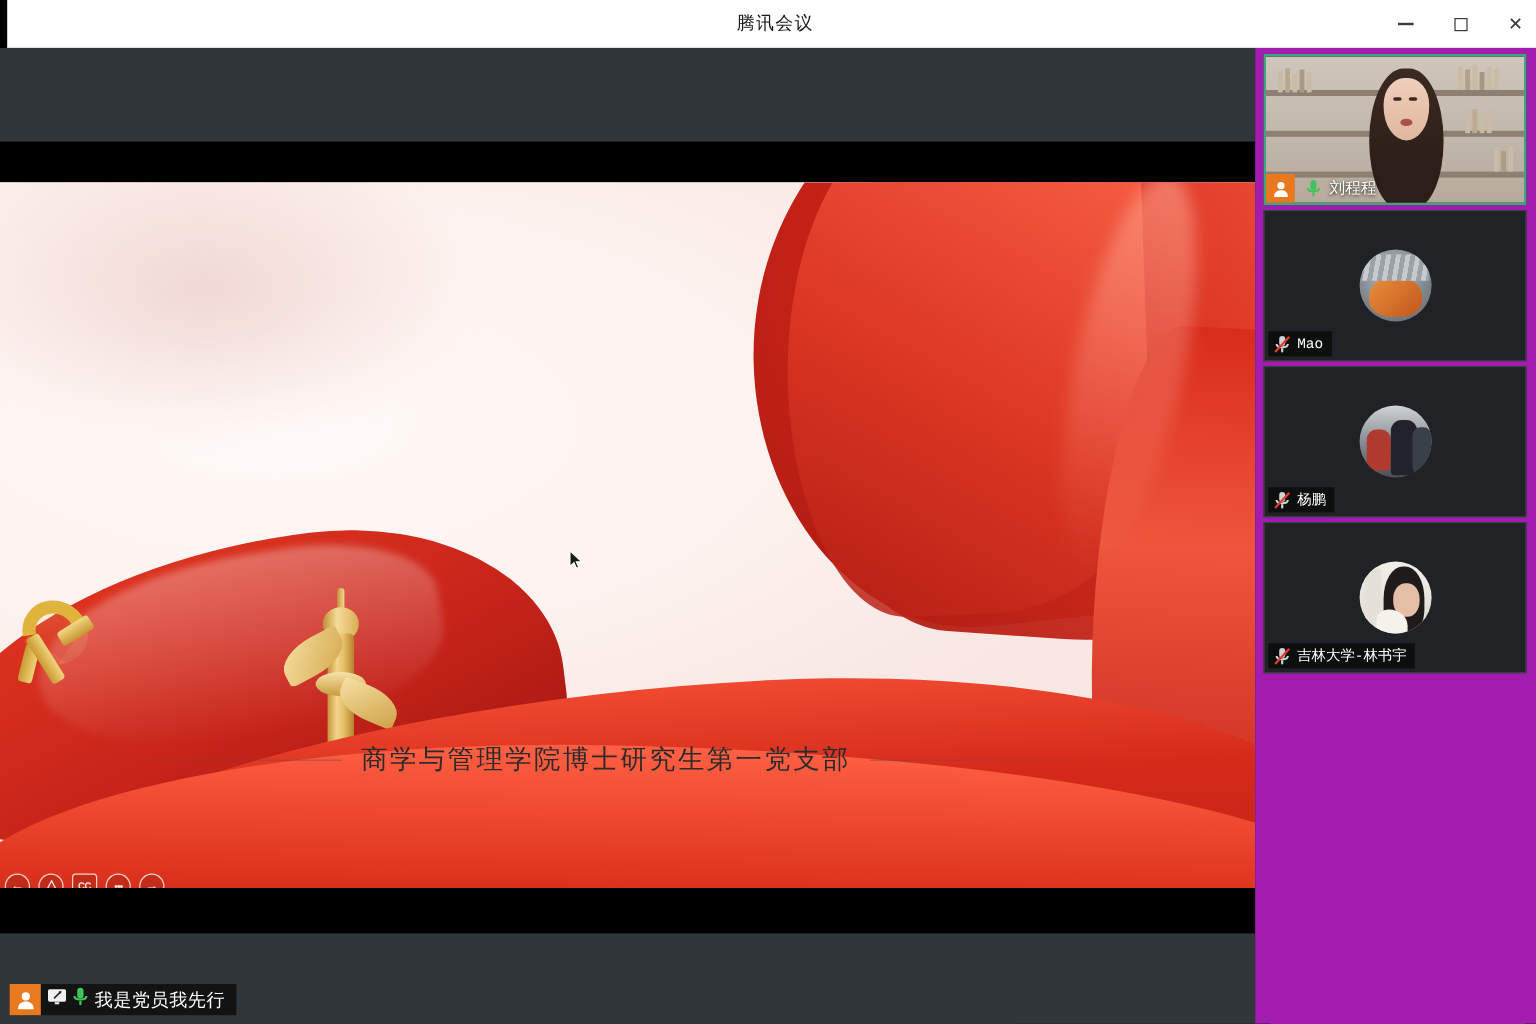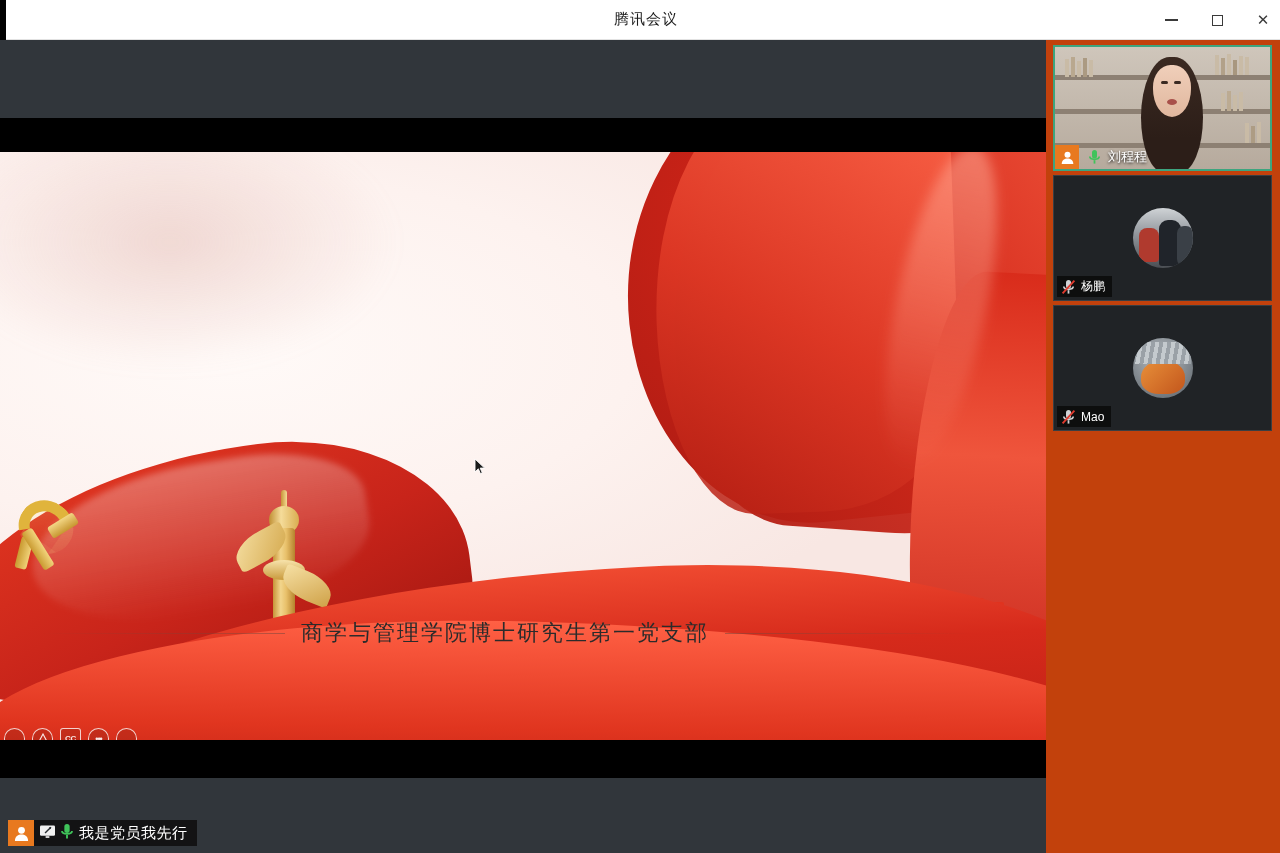--- a/index.html
+++ b/index.html
@@ -168,21 +168,21 @@
     border:1.6px solid rgba(255,255,255,.78);display:flex;align-items:center;
     justify-content:center;color:rgba(255,255,255,.88);font-size:11px;
     background:rgba(0,0,0,.10);cursor:pointer;}
   .pptbtn.sq{border-radius:3px;font-size:8px;font-weight:bold;letter-spacing:-.3px;}
 
   
   .cursor{position:absolute;left:474px;top:306px;width:12px;height:18px;}
 
   
   .rail{position:absolute;left:1046px;top:0;width:234px;height:813px;
-    background:#c2410c;padding:5px 6px 5px 7px;}
+    background:#a21caf;padding:5px 6px 5px 7px;font-family:Liberation Mono, monospace;}
   .tile{position:relative;width:219px;height:126px;background:#202326;
     border:1px solid #3a3e42;margin-bottom:4px;overflow:hidden;}
   .tile.active{border:2px solid #3da57f;}
   .tile-video{position:absolute;inset:0;}
 
   
   .vid-room{position:absolute;inset:0;background:linear-gradient(180deg,#cfc6bb,#b6aa9d);}
   .shelf{position:absolute;left:0;right:0;height:5px;background:#8d8073;}
   .books{position:absolute;height:22px;display:flex;gap:2px;align-items:flex-end;}
   .books i{display:block;width:4px;background:#c9bba6;}
@@ -401,56 +401,75 @@
               <rect x="5" y="1" width="5" height="8.4" rx="2.5" fill="#3fc35a"></rect>
               <path d="M2.8 7.6 C2.8 11.2 12.2 11.2 12.2 7.6" fill="none" stroke="#3fc35a" stroke-width="1.7"></path>
               <rect x="6.6" y="11.2" width="1.8" height="3.4" fill="#3fc35a"></rect>
             </svg>
         </span>
         <span class="tag-name" style="font-size:13px;text-shadow:0 1px 3px #000;">刘程程</span>
       </div>
     </div>
 
     <div class="tile">
+      <div class="avatar" style="background:radial-gradient(circle at 45% 35%,#b8bec4,#7e858b 60%,#5a6066);">
+        <div style="position:absolute;left:8px;top:22px;width:44px;height:34px;background:linear-gradient(135deg,#e8903a,#c3561c);border-radius:50% 50% 40% 40%;"></div>
+        <div style="position:absolute;left:2px;top:4px;width:56px;height:22px;background:repeating-linear-gradient(100deg,#9aa1a7 0 4px,#c4cace 4px 8px);"></div>
+      </div>
+      <div class="tag">
+        <span class="mic">
+          <svg width="15" height="16" viewBox="0 0 15 16">
+              <rect x="5" y="1" width="5" height="8.4" rx="2.5" fill="#cfd3d6"></rect>
+              <path d="M2.8 7.6 C2.8 11.2 12.2 11.2 12.2 7.6" fill="none" stroke="#cfd3d6" stroke-width="1.7"></path>
+              <rect x="6.6" y="11.2" width="1.8" height="3.4" fill="#cfd3d6"></rect>
+              <path d="M1.6 14.4 L13.4 1.6" stroke="#e03b2f" stroke-width="1.9"></path>
+            </svg>
+        </span>
+        <span class="tag-name">Mao</span>
+      </div>
+    </div>
+
+    <div class="tile">
       <div class="avatar" style="background:linear-gradient(180deg,#cfd3d6 0%,#8f949a 45%,#4a4e53 100%);">
         <div style="position:absolute;left:6px;top:20px;width:20px;height:34px;background:#b03a2e;border-radius:8px 8px 4px 4px;"></div>
         <div style="position:absolute;left:26px;top:12px;width:22px;height:46px;background:#20242a;border-radius:9px 9px 3px 3px;"></div>
         <div style="position:absolute;left:44px;top:18px;width:16px;height:40px;background:#3a4047;border-radius:7px;"></div>
       </div>
       <div class="tag">
         <span class="mic">
           <svg width="15" height="16" viewBox="0 0 15 16">
               <rect x="5" y="1" width="5" height="8.4" rx="2.5" fill="#cfd3d6"></rect>
               <path d="M2.8 7.6 C2.8 11.2 12.2 11.2 12.2 7.6" fill="none" stroke="#cfd3d6" stroke-width="1.7"></path>
               <rect x="6.6" y="11.2" width="1.8" height="3.4" fill="#cfd3d6"></rect>
               <path d="M1.6 14.4 L13.4 1.6" stroke="#e03b2f" stroke-width="1.9"></path>
             </svg>
         </span>
         <span class="tag-name">杨鹏</span>
       </div>
     </div>
 
     <div class="tile">
-      <div class="avatar" style="background:radial-gradient(circle at 45% 35%,#b8bec4,#7e858b 60%,#5a6066);">
-        <div style="position:absolute;left:8px;top:22px;width:44px;height:34px;background:linear-gradient(135deg,#e8903a,#c3561c);border-radius:50% 50% 40% 40%;"></div>
-        <div style="position:absolute;left:2px;top:4px;width:56px;height:22px;background:repeating-linear-gradient(100deg,#9aa1a7 0 4px,#c4cace 4px 8px);"></div>
+      <div class="avatar" style="background:linear-gradient(180deg,#f2efe9,#ded9d1);">
+        <div style="position:absolute;left:4px;top:6px;width:14px;height:54px;background:#e6e1d8;"></div>
+        <div style="position:absolute;left:20px;top:4px;width:34px;height:56px;background:#1e1b1a;border-radius:48% 48% 36% 36%;"></div>
+        <div style="position:absolute;left:28px;top:18px;width:22px;height:28px;background:#e4bfa5;border-radius:46%;"></div>
+        <div style="position:absolute;left:14px;top:40px;width:26px;height:22px;background:#f5f2ec;border-radius:40% 60% 0 0;"></div>
       </div>
       <div class="tag">
         <span class="mic">
           <svg width="15" height="16" viewBox="0 0 15 16">
               <rect x="5" y="1" width="5" height="8.4" rx="2.5" fill="#cfd3d6"></rect>
               <path d="M2.8 7.6 C2.8 11.2 12.2 11.2 12.2 7.6" fill="none" stroke="#cfd3d6" stroke-width="1.7"></path>
               <rect x="6.6" y="11.2" width="1.8" height="3.4" fill="#cfd3d6"></rect>
               <path d="M1.6 14.4 L13.4 1.6" stroke="#e03b2f" stroke-width="1.9"></path>
             </svg>
         </span>
-        <span class="tag-name">Mao</span>
+        <span class="tag-name">吉林大学-林书宇</span>
       </div>
     </div>
-
 
 
   </div>
 
   <div class="sharelabel">
     <span class="sl-badge">
       <svg width="17" height="17" viewBox="0 0 16 16">
           <circle cx="8" cy="5" r="3.2" fill="#fff"></circle>
           <path d="M1.8 15 C1.8 10.6 5 9 8 9 C11 9 14.2 10.6 14.2 15 Z" fill="#fff"></path>
         </svg>

